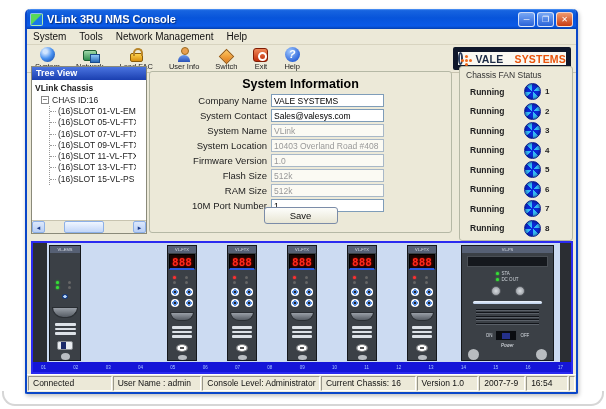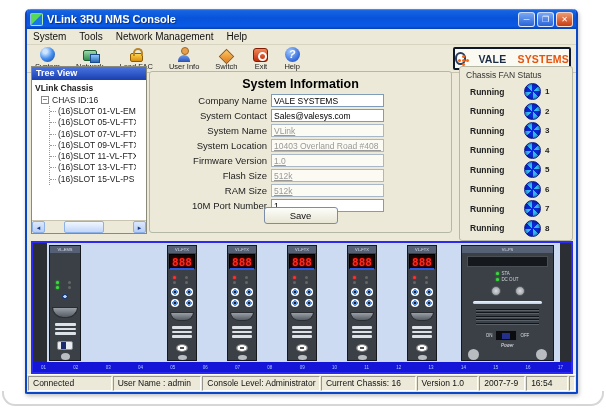--- a/index.html
+++ b/index.html
@@ -61,21 +61,21 @@
     background:linear-gradient(#f08858,#c02c08);border:1px solid #801c04;}
   .exit-icon::after{content:"";position:absolute;left:3.5px;top:3px;width:5px;height:5px;
     border:2px solid #fff;border-radius:50%;}
   .help-icon{width:15px;height:15px;border-radius:50%;color:#fff;font-weight:bold;font-size:11px;
     line-height:15px;text-align:center;
     background:radial-gradient(circle at 35% 30%,#9fc8ff,#2a62d8 75%);}
   .help-icon::after{content:"?";}
 
   
   .logo-box{position:absolute;right:5px;top:2px;width:118px;height:23px;background:#faf9f2;
-            border:2px solid #0f172a;border-radius:2px;display:flex;align-items:center;justify-content:center;gap:12px;}
+            border:5px solid #0f172a;border-radius:2px;display:flex;align-items:center;justify-content:center;gap:12px;}
   .logo-icon{width:13px;height:13px;border:2px solid #2b3d5c;border-radius:50%;position:relative;background:#fff;}
   .logo-icon::before{content:"";position:absolute;left:5px;top:5px;width:3px;height:3px;border-radius:50%;
     background:#f06a1e;box-shadow:0 -4px 0 #f06a1e,0 4px 0 #f06a1e,-4px 0 0 #f06a1e,4px 0 0 #f06a1e;}
   .logo-name{font-weight:bold;font-size:10.5px;color:#1c2b45;letter-spacing:.2px;}
   .logo-suffix{font-weight:bold;font-size:10.5px;color:#e8540c;letter-spacing:.2px;margin-left:-1px;}
 
   
   .tree-panel{position:absolute;left:4px;top:57px;width:116px;height:168px;background:#fff;
               border:1px solid #8a8a7a;display:flex;flex-direction:column;}
   .tree-header{height:13px;background:linear-gradient(#4a74e0,#1a3fb0);color:#fff;font-weight:bold;
@@ -99,21 +99,21 @@
 
   
   .groupbox{position:absolute;border:1px solid #b5b8a5;border-radius:3px;background:#ece9d8;}
   .sysinfo{left:122px;top:62px;width:303px;height:162px;}
   .sysinfo-title{text-align:center;font-weight:bold;font-size:12.5px;color:#000;margin-top:5px;}
   .form-area{position:absolute;left:0;top:22px;right:0;}
   .form-row{display:flex;align-items:center;margin-bottom:2px;height:13px;}
   .f-label{width:121px;text-align:right;font-size:9.5px;color:#222;padding-right:4px;flex:0 0 121px;}
   .f-input{width:113px;height:13px;border:1px solid #7f9db9;background:#fff;font-size:8.5px;
            padding:0 2px;color:#000;font-family:"Liberation Sans",sans-serif;}
-  .f-input.disabled{color:#999;background:#fbfaf3;border-color:#a8b8c8;text-decoration:underline;}
+  .f-input.disabled{color:#999;background:#fbfaf3;border-color:#a8b8c8;}
   .save-btn{display:block;margin:6px auto 0;width:74px;height:17px;font-size:9.5px;color:#111;
             border:1px solid #7b8ca8;border-radius:3px;background:linear-gradient(#fdfdfb,#e8e6d4);}
 
   
   .fanbox{left:432px;top:57px;width:114px;height:175px;padding-top:2px;}
   .fan-title{font-size:8.5px;color:#333;margin:1px 0 2px 6px;}
   .fan-row{display:flex;align-items:center;height:19.5px;padding-left:10px;}
   .fan-status{width:48px;font-weight:bold;font-size:8.5px;color:#222;}
   .fan-icon{width:17px;height:17px;border-radius:50%;border:1px solid #0a1888;margin-left:6px;
             background:repeating-conic-gradient(#0a2ad8 0 45deg,#35b8f8 45deg 90deg);

